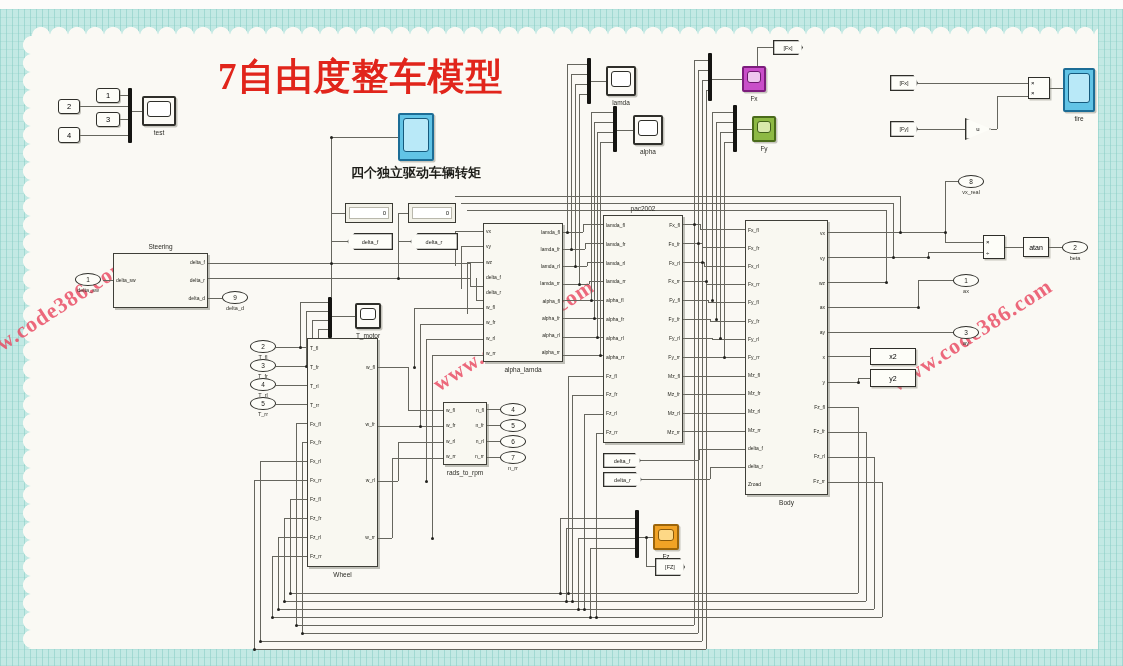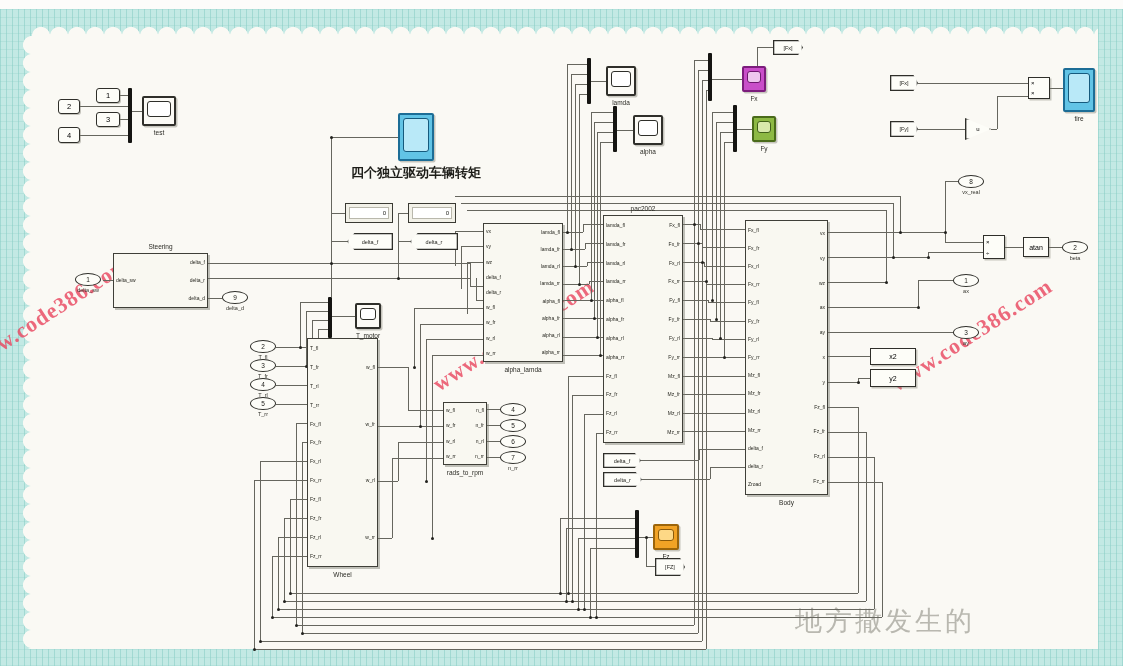--- a/index.html
+++ b/index.html
@@ -71,24 +71,24 @@
     font-size:6px;color:#15151
 2;}
 </style>
 </head>
 <body>
 
 <div class="stage">
   <div class="topstrip"></div>
   <div class="paper"></div>
   <div class="diagram" id="diagram">
+    <div class="title" style="left:218px;top:52px;">7自由度整车模型</div>
     <div class="wm" style="left:-45px;top:300px;">www.code386.com</div>
     <div class="wm" style="left:420px;top:322px;">www.code386.com</div>
     <div class="wm" style="left:878px;top:322px;">www.code386.com</div>
-    <div class="wm2" style="left:795px;top:603px;">地方撒发生的</div>
   <div class="wire" style="left: 120px; top: 95px; width: 8px; height: 1px;"></div>
       <div class="wire" style="left: 80px; top: 106px; width: 48px; height: 1px;"></div>
       <div class="wire" style="left: 120px; top: 119px; width: 8px; height: 1px;"></div>
       <div class="wire" style="left: 80px; top: 135px; width: 48px; height: 1px;"></div>
       <div class="wire" style="left: 132px; top: 111px; width: 10px; height: 1px;"></div>
       <div class="wire" style="left: 331px; top: 137px; width: 67px; height: 1px;"></div>
       <div class="wire" style="left: 331px; top: 137px; width: 1px; height: 160px;"></div>
       <div class="wire" style="left: 103px; top: 280px; width: 10px; height: 1px;"></div>
       <div class="wire" style="left: 208px; top: 263px; width: 262px; height: 1px;"></div>
       <div class="wire" style="left: 208px; top: 278px; width: 262px; height: 1px;"></div>

